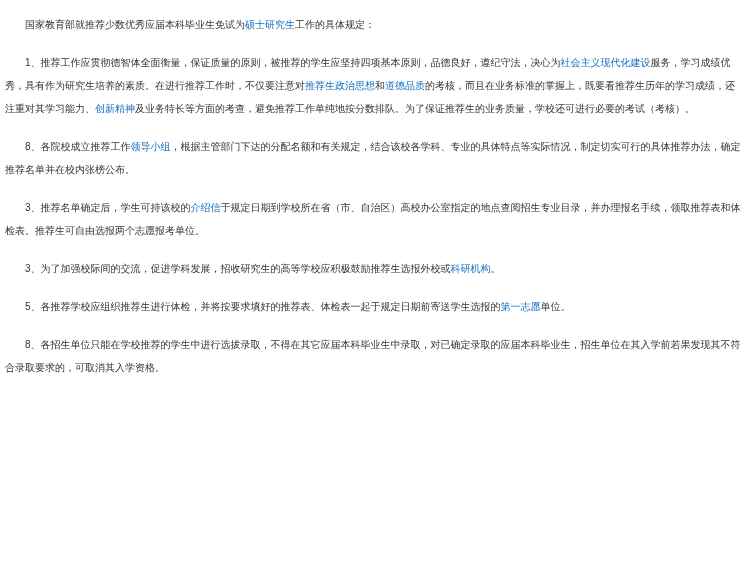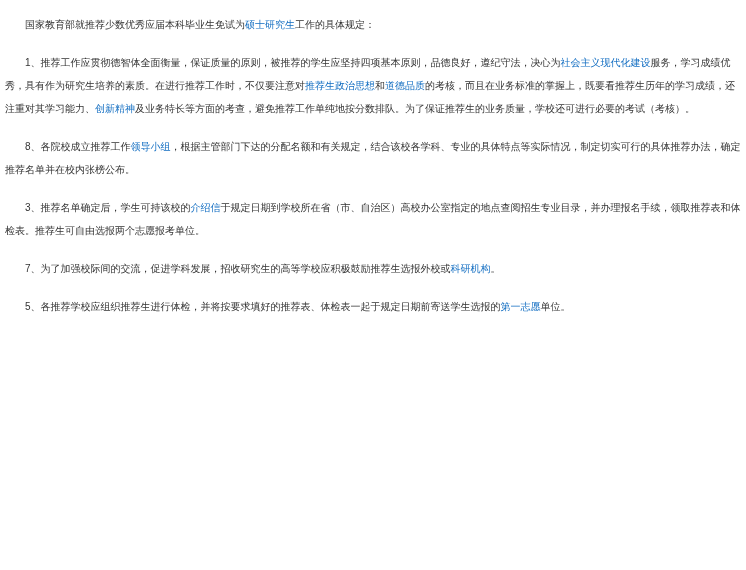--- a/index.html
+++ b/index.html
@@ -32,15 +32,16 @@
   }
 </style>
 </head>
 <body style="background: rgb(255, 255, 255);">
 
 <div class="article">
     <p class="para"><span class="seg">国家教育部就推荐少数优秀应届本科毕业生免试为</span><a class="lnk">硕士研究生</a><span class="seg">工作的具体规定：</span></p>
     <p class="para"><span class="seg">1、推荐工作应贯彻德智体全面衡量，保证质量的原则，被推荐的学生应坚持四项基本原则，品德良好，遵纪守法，决心为</span><a class="lnk">社会主义现代化建设</a><span class="seg">服务，学习成绩优秀，具有作为研究生培养的素质。在进行推荐工作时，不仅要注意对</span><a class="lnk">推荐生政治思想</a><span class="seg">和</span><a class="lnk">道德品质</a><span class="seg">的考核，而且在业务标准的掌握上，既要看推荐生历年的学习成绩，还注重对其学习能力、</span><a class="lnk">创新精神</a><span class="seg">及业务特长等方面的考查，避免推荐工作单纯地按分数排队。为了保证推荐生的业务质量，学校还可进行必要的考试（考核）。</span></p>
     <p class="para"><span class="seg">8、各院校成立推荐工作</span><a class="lnk">领导小组</a><span class="seg">，根据主管部门下达的分配名额和有关规定，结合该校各学科、专业的具体特点等实际情况，制定切实可行的具体推荐办法，确定推荐名单并在校内张榜公布。</span></p>
     <p class="para"><span class="seg">3、推荐名单确定后，学生可持该校的</span><a class="lnk">介绍信</a><span class="seg">于规定日期到学校所在省（市、自治区）高校办公室指定的地点查阅招生专业目录，并办理报名手续，领取推荐表和体检表。推荐生可自由选报两个志愿报考单位。</span></p>
-    <p class="para"><span class="seg">7、为了加强校际间的交流，促进学科发展，招收研究生的高等学校应积极鼓励推荐生选报外校或</span><a class="lnk">科研机构</a><span class="seg">。</span></p>
+    <p class="para"><span class="seg">3、为了加强校际间的交流，促进学科发展，招收研究生的高等学校应积极鼓励推荐生选报外校或</span><a class="lnk">科研机构</a><span class="seg">。</span></p>
     <p class="para"><span class="seg">5、各推荐学校应组织推荐生进行体检，并将按要求填好的推荐表、体检表一起于规定日期前寄送学生选报的</span><a class="lnk">第一志愿</a><span class="seg">单位。</span></p>
+    <p class="para"><span class="seg">8、各招生单位只能在学校推荐的学生中进行选拔录取，不得在其它应届本科毕业生中录取，对已确定录取的应届本科毕业生，招生单位在其入学前若果发现其不符合录取要求的，可取消其入学资格。</span></p>
   </div>
 
 </body></html>

